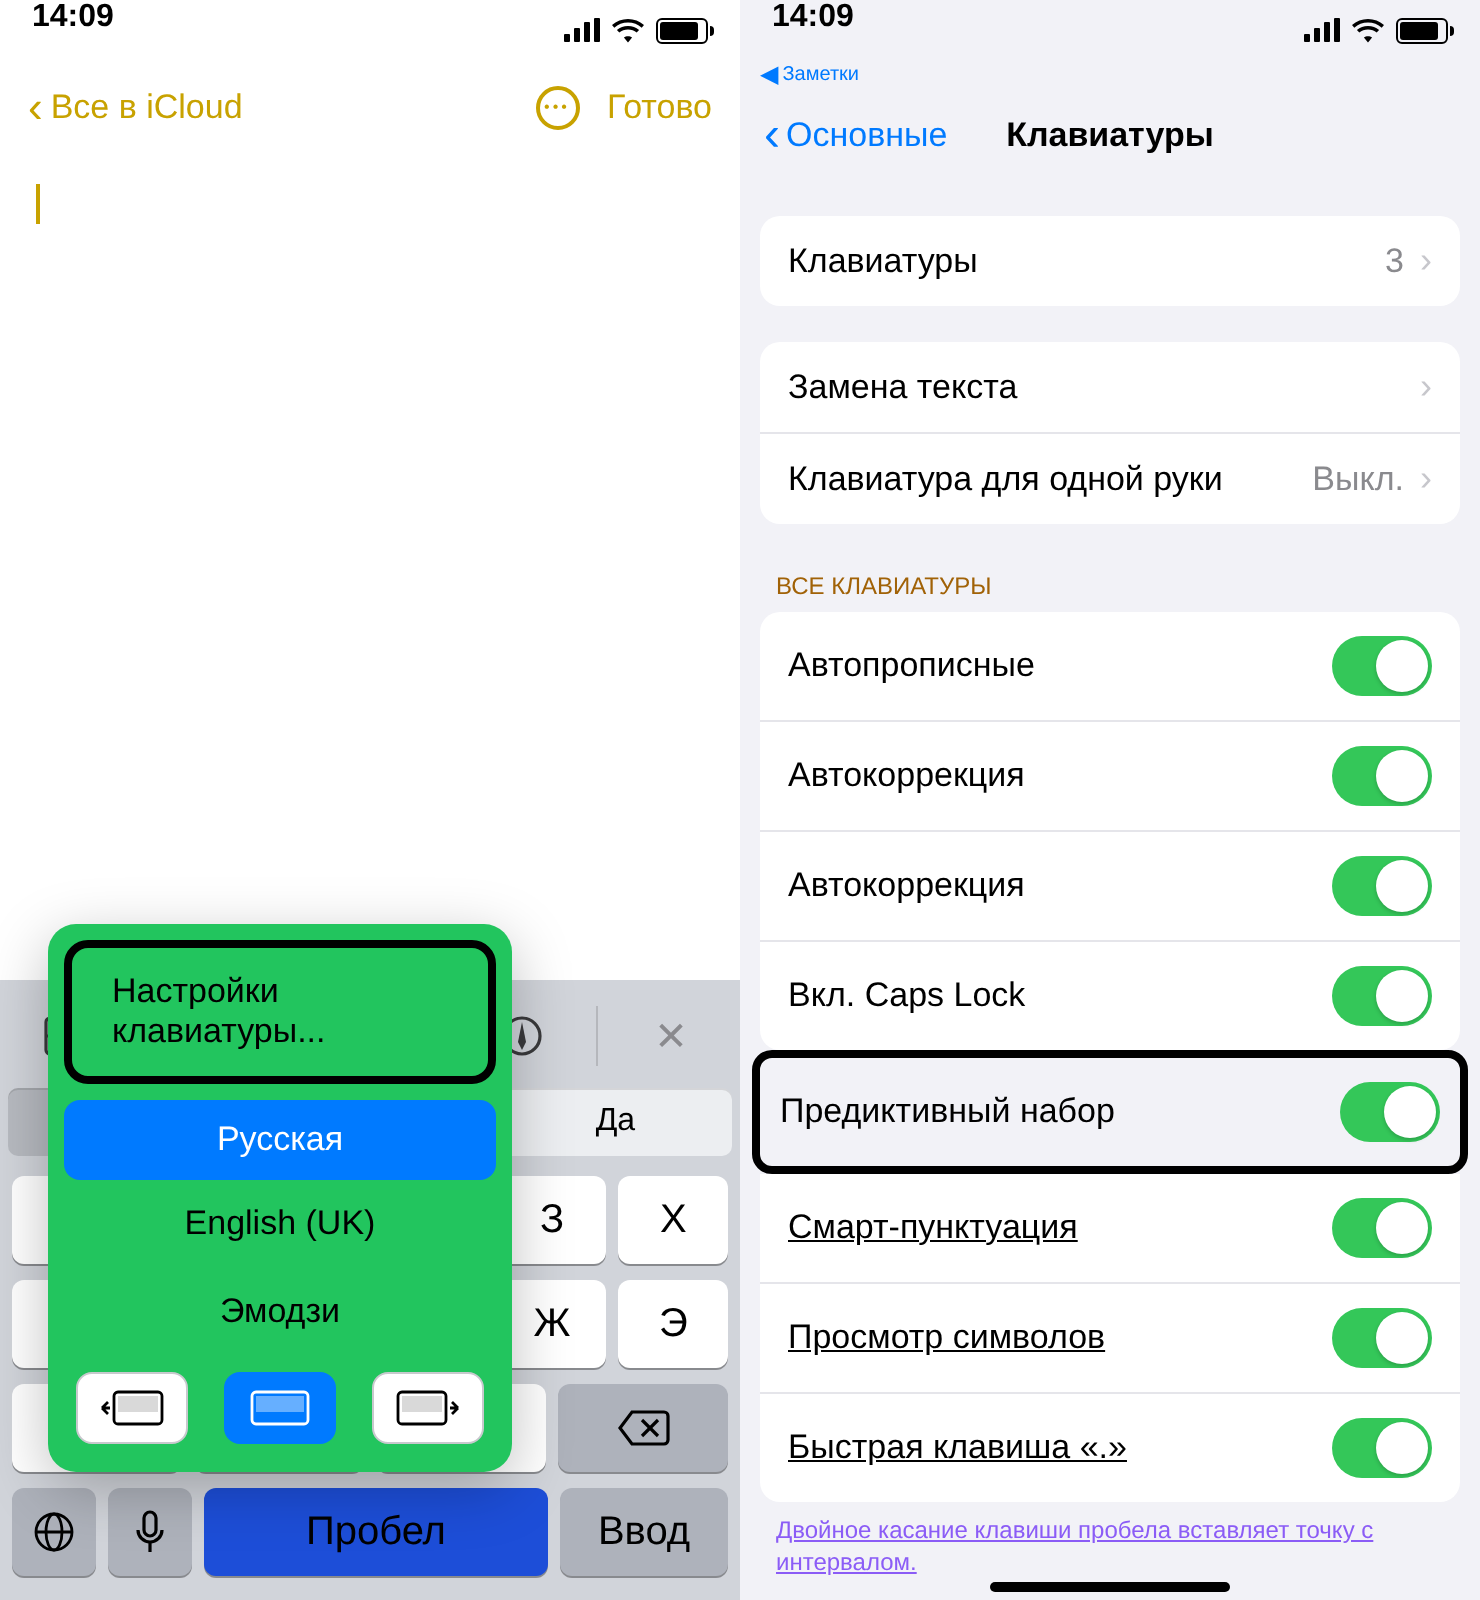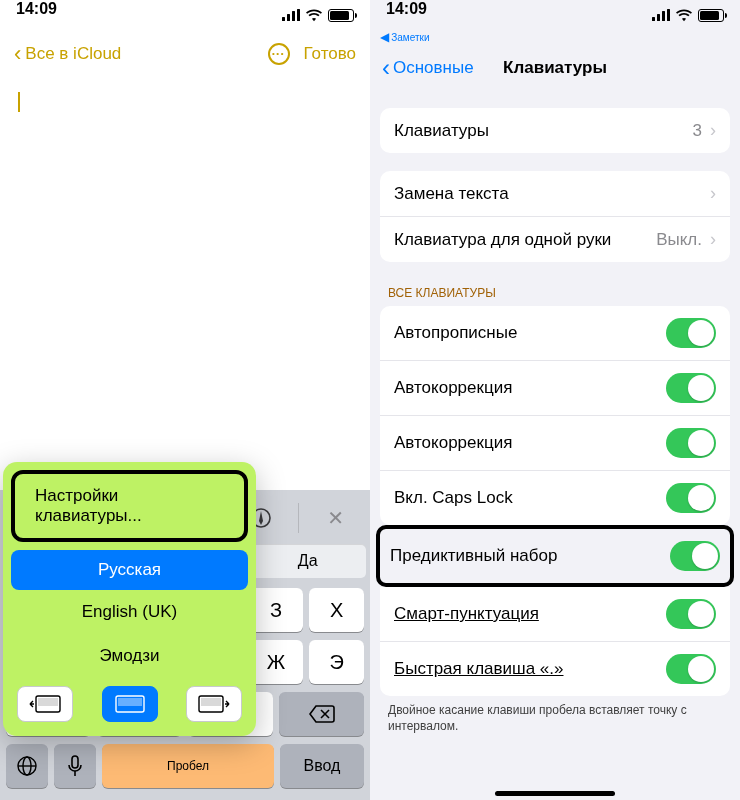--- a/index.html
+++ b/index.html
@@ -34,24 +34,24 @@
   
   .sugg-row { height: 44px; display: flex; gap: 6px; padding: 4px 4px 6px; }
   .sugg { flex: 1; background: #eceef1; border-radius: 5px; display: flex; align-items: center; justify-content: center; font-size: 16px; color: #000; box-shadow: 0 1px 0 rgba(0,0,0,.1) inset; }
   .sugg:nth-child(1) { background: #b7bac0; }
   .key-row { display: flex; gap: 6px; padding: 4px 6px; }
   .key { flex: 1; height: 44px; background: #fff; border-radius: 6px; display: flex; align-items: center; justify-content: center; font-size: 20px; box-shadow: 0 1px 0 rgba(0,0,0,.35); }
   .key.bksp { background: #aeb2bb; }
   .bottom-row { display: flex; gap: 6px; padding: 4px 6px 12px; }
   .key.lang { flex: 0 0 42px; background: #aeb2bb; font-size: 18px; }
   .key.mic  { flex: 0 0 42px; background: #aeb2bb; font-size: 18px; }
-  .key.space { flex: 1; background: #fdba74; font-size: 12px; }
-  .key.return { flex: 0 0 84px; background: #aeb2bb; font-size: 16px; }
-  
-  .lang-popup { position: absolute; left: 3px; right: 114px; bottom: 64px; background: #bef264; border-radius: 14px; box-shadow: 0 8px 30px rgba(0,0,0,.25); padding: 8px 0 10px; z-index: 5; }
+  .key.space { flex: 1; background: #1d4ed8; font-size: 20px; }
+  .key.return { flex: 0 0 84px; background: #aeb2bb; font-size: 20px; }
+  
+  .lang-popup { position: absolute; left: 24px; right: 114px; bottom: 64px; background: #22c55e; border-radius: 14px; box-shadow: 0 8px 30px rgba(0,0,0,.25); padding: 8px 0 10px; z-index: 5; }
   .pop-item { padding: 12px 20px; font-size: 17px; color: #000; }
   .pop-item.selected { background: #007aff; color: #fff; margin: 0 8px; border-radius: 8px; padding: 10px 12px; }
   .pop-item.center { text-align: center; }
   .kb-mode-row { display: flex; gap: 12px; padding: 8px 14px 4px; justify-content: space-between; }
   .kb-mode { width: 56px; height: 36px; border-radius: 8px; display: flex; align-items: center; justify-content: center; border: 1px solid #c7c9cd; background: #fff; font-size: 20px; }
   .kb-mode.active { background: #007aff; border-color: #007aff; color: #fff; }
   
   .nav-set { height: 44px; display: flex; align-items: center; padding: 0 12px; position: relative; }
   .nav-back { color: #007aff; font-size: 17px; display: flex; align-items: center; gap: 3px; }
   .nav-back .ch { font-size: 24px; font-weight: 300; line-height: 1; }
@@ -59,21 +59,21 @@
   .set-content { flex: 1; overflow: hidden; }
   .group { margin-top: 18px; }
   .group-head { font-size: 12px; color: #a16207; padding: 6px 18px; text-transform: uppercase; }
   .cell-block { background: #fff; border-radius: 10px; margin: 0 10px; overflow: hidden; }
   .cell { display: flex; align-items: center; justify-content: space-between; padding: 12px 14px; font-size: 17px; border-bottom: 1px solid #e5e5ea; }
   .cell:last-child { border-bottom: none; }
   .cell .tail { display: flex; align-items: center; gap: 8px; color: #8a8a8e; }
   .chev { color: #c7c7cc; font-size: 18px; font-weight: 300; }
   .toggle { width: 50px; height: 30px; border-radius: 15px; background: #34c759; position: relative; }
   .toggle::after { content: ""; position: absolute; right: 2px; top: 2px; width: 26px; height: 26px; background: #fff; border-radius: 50%; box-shadow: 0 1px 2px rgba(0,0,0,.2); }
-  .foot { font-size: 12px; color: #404040; padding: 6px 18px 0; line-height: 1.35; }
+  .foot { font-size: 12px; color: #8b5cf6; padding: 6px 18px 0; line-height: 1.35; text-decoration: underline; }
   .hl { border: 4px solid #000; border-radius: 10px; margin: 0 6px; padding: 0; }
   .hl .cell { padding: 12px 10px; }
   .home-ind { position: absolute; bottom: 4px; left: 50%; transform: translateX(-50%); width: 120px; height: 5px; border-radius: 3px; background: #000; }
   .bc-left-arrow { font-size: 14px; }
 </style>
 </head>
 <body>
 
 <div class="phone phone-left">
   <div class="status-bar">
@@ -325,20 +325,24 @@
           <span>Предиктивный набор</span>
           <span class="toggle"></span>
         </div>
       </div>
       <div class="cell-block" style="border-top-left-radius:0;border-top-right-radius:0;text-decoration:underline;">
         <div class="cell">
           <span>Смарт-пунктуация</span>
           <span class="toggle"></span>
         </div>
         <div class="cell">
+          <span>Просмотр символов</span>
+          <span class="toggle"></span>
+        </div>
+        <div class="cell">
           <span>Быстрая клавиша «.»</span>
           <span class="toggle"></span>
         </div>
       </div>
       <div class="foot">Двойное касание клавиши пробела вставляет точку с интервалом.</div>
     </div>
 
   </div>
   <span class="home-ind"></span>
 </div>

